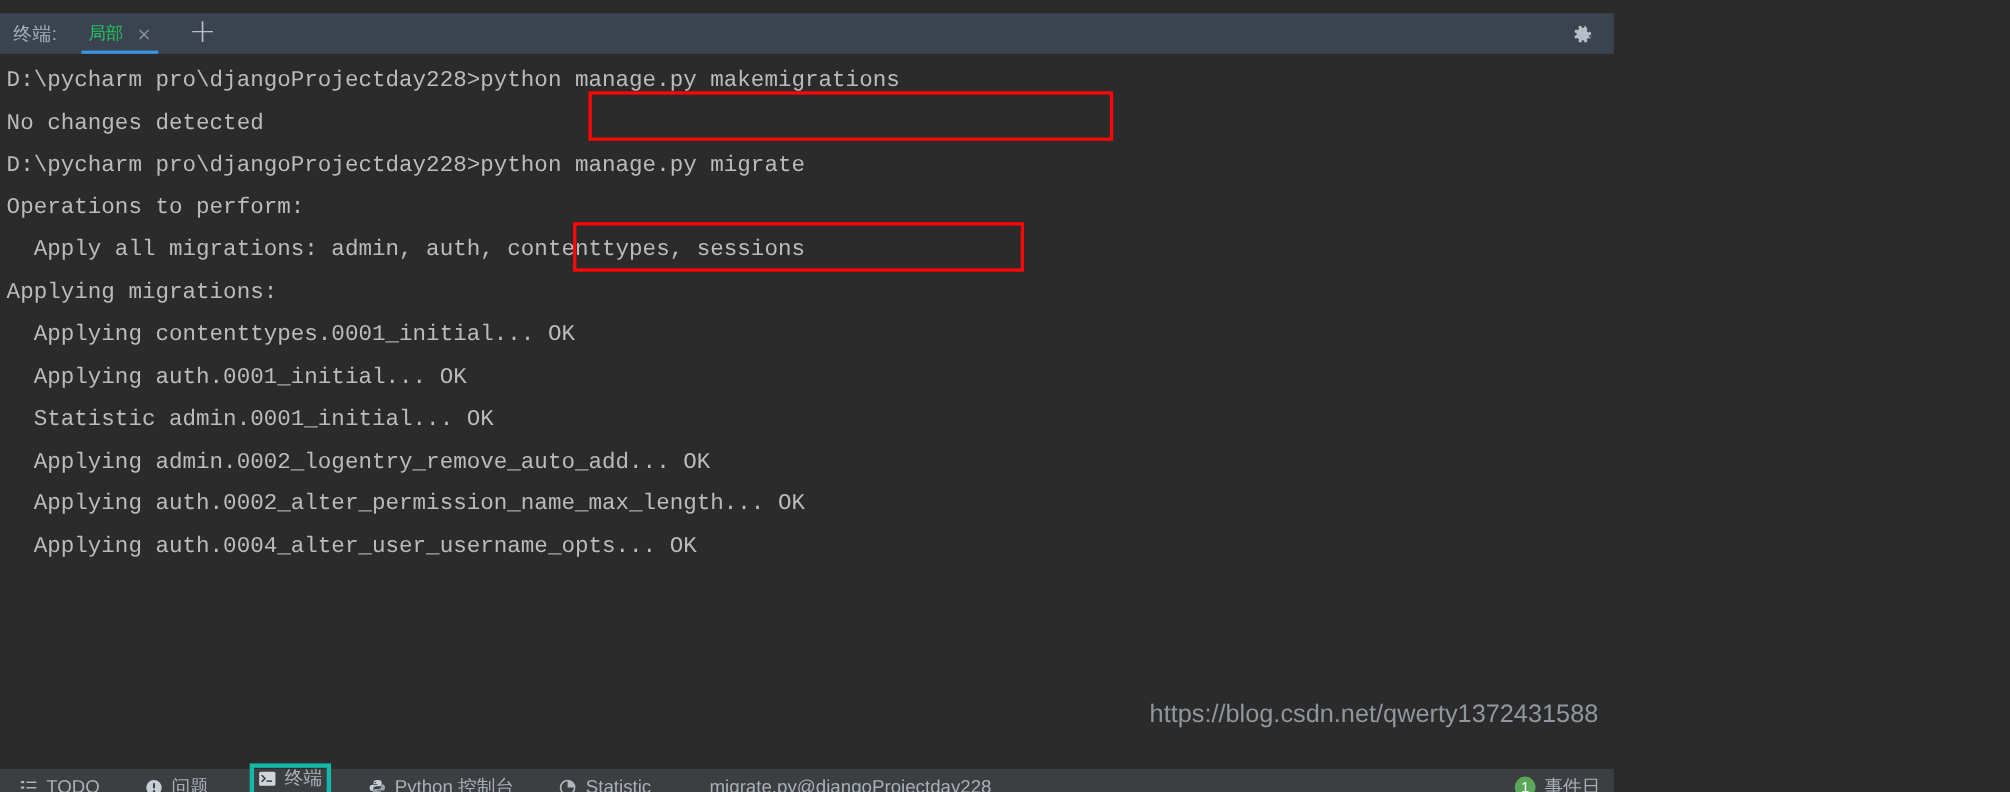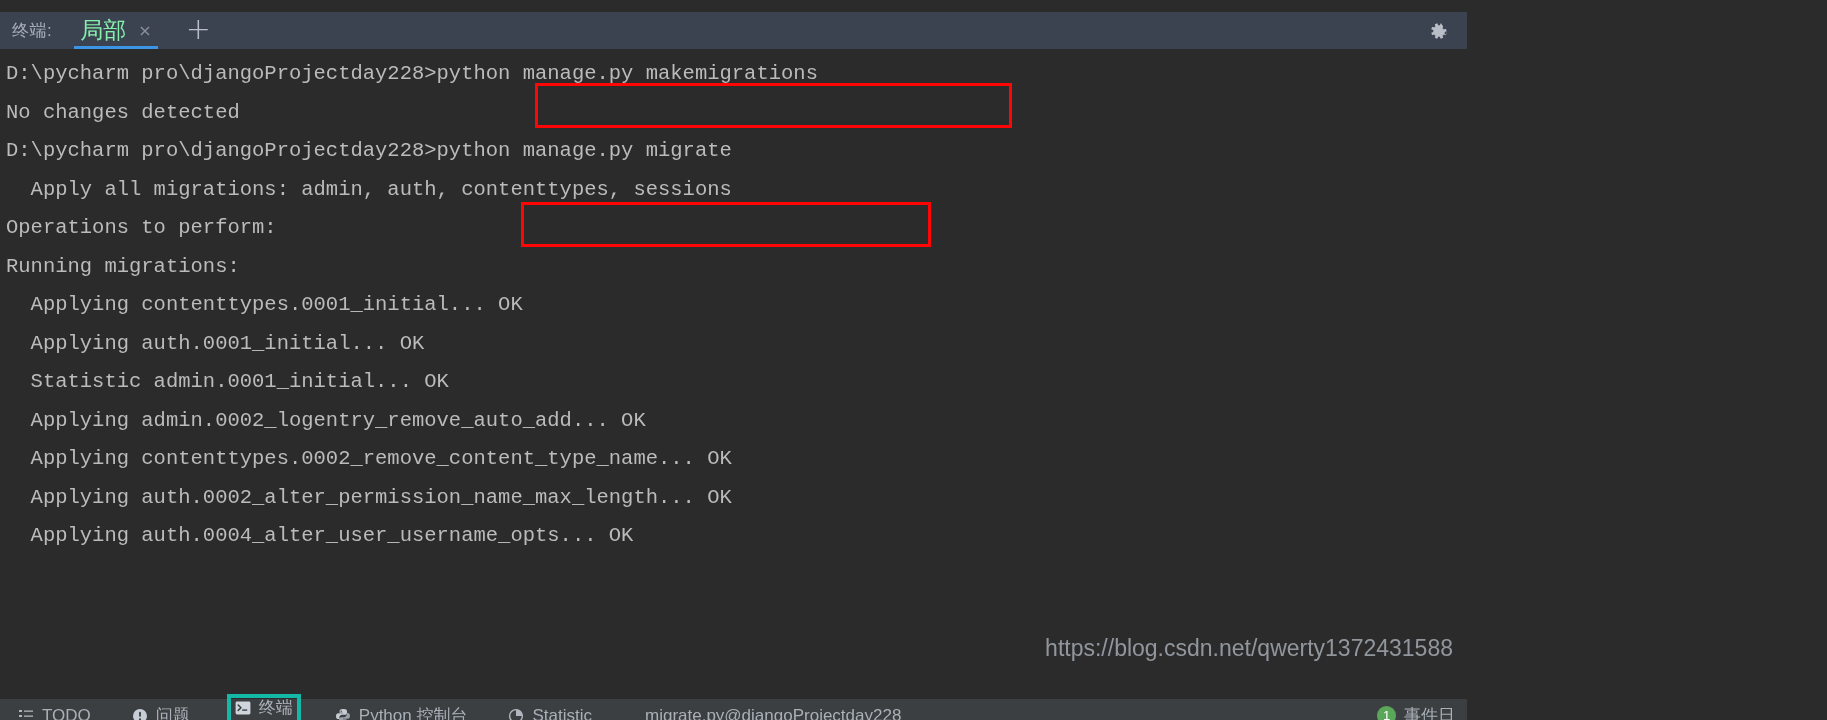--- a/index.html
+++ b/index.html
@@ -45,22 +45,22 @@
   .tab {
     position: relative;
     display: flex;
     align-items: center;
     height: 37px;
     padding: 0 10px 0 22px;
     cursor: default;
   }
 
   .tab-label {
-    color: #86efac;
-    font-size: 23px;
+    color: #22c55e;
+    font-size: 16px;
     white-space: nowrap;
   }
 
   .tab-close {
     color: #8b919c;
     font-size: 16px;
     margin-left: 12px;
     line-height: 1;
     font-family: "DejaVu Sans", sans-serif;
   }
@@ -246,28 +246,27 @@
       </svg>
     </div>
   </div>
 
   <div class="terminal">
 
     <div class="term-line">D:\pycharm pro\djangoProjectday228&gt;python manage.py makemigrations</div>
     <div class="term-line">No changes detected</div>
     <div class="term-line blank"></div>
     <div class="term-line">D:\pycharm pro\djangoProjectday228&gt;python manage.py migrate</div>
+    <div class="term-line">Operations to perform:</div>
     <div class="term-line">  Apply all migrations: admin, auth, contenttypes, sessions</div>
-    <div class="term-line">Operations to perform:</div>
-    <div class="term-line">Running migrations:</div>
+    <div class="term-line">Applying migrations:</div>
     <div class="term-line">  Applying contenttypes.0001_initial... OK</div>
     <div class="term-line">  Applying auth.0001_initial... OK</div>
     <div class="term-line">  Statistic admin.0001_initial... OK</div>
     <div class="term-line">  Applying admin.0002_logentry_remove_auto_add... OK</div>
-    <div class="term-line">  Applying contenttypes.0002_remove_content_type_name... OK</div>
     <div class="term-line">  Applying auth.0002_alter_permission_name_max_length... OK</div>
     <div class="term-line">  Applying auth.0004_alter_user_username_opts... OK</div>
 
     <div class="redbox" id="redbox-makemigrations"></div>
     <div class="redbox" id="redbox-migrate"></div>
 
     <div class="watermark">https://blog.csdn.net/qwerty1372431588</div>
   </div>
 
   <div class="statusbar">

